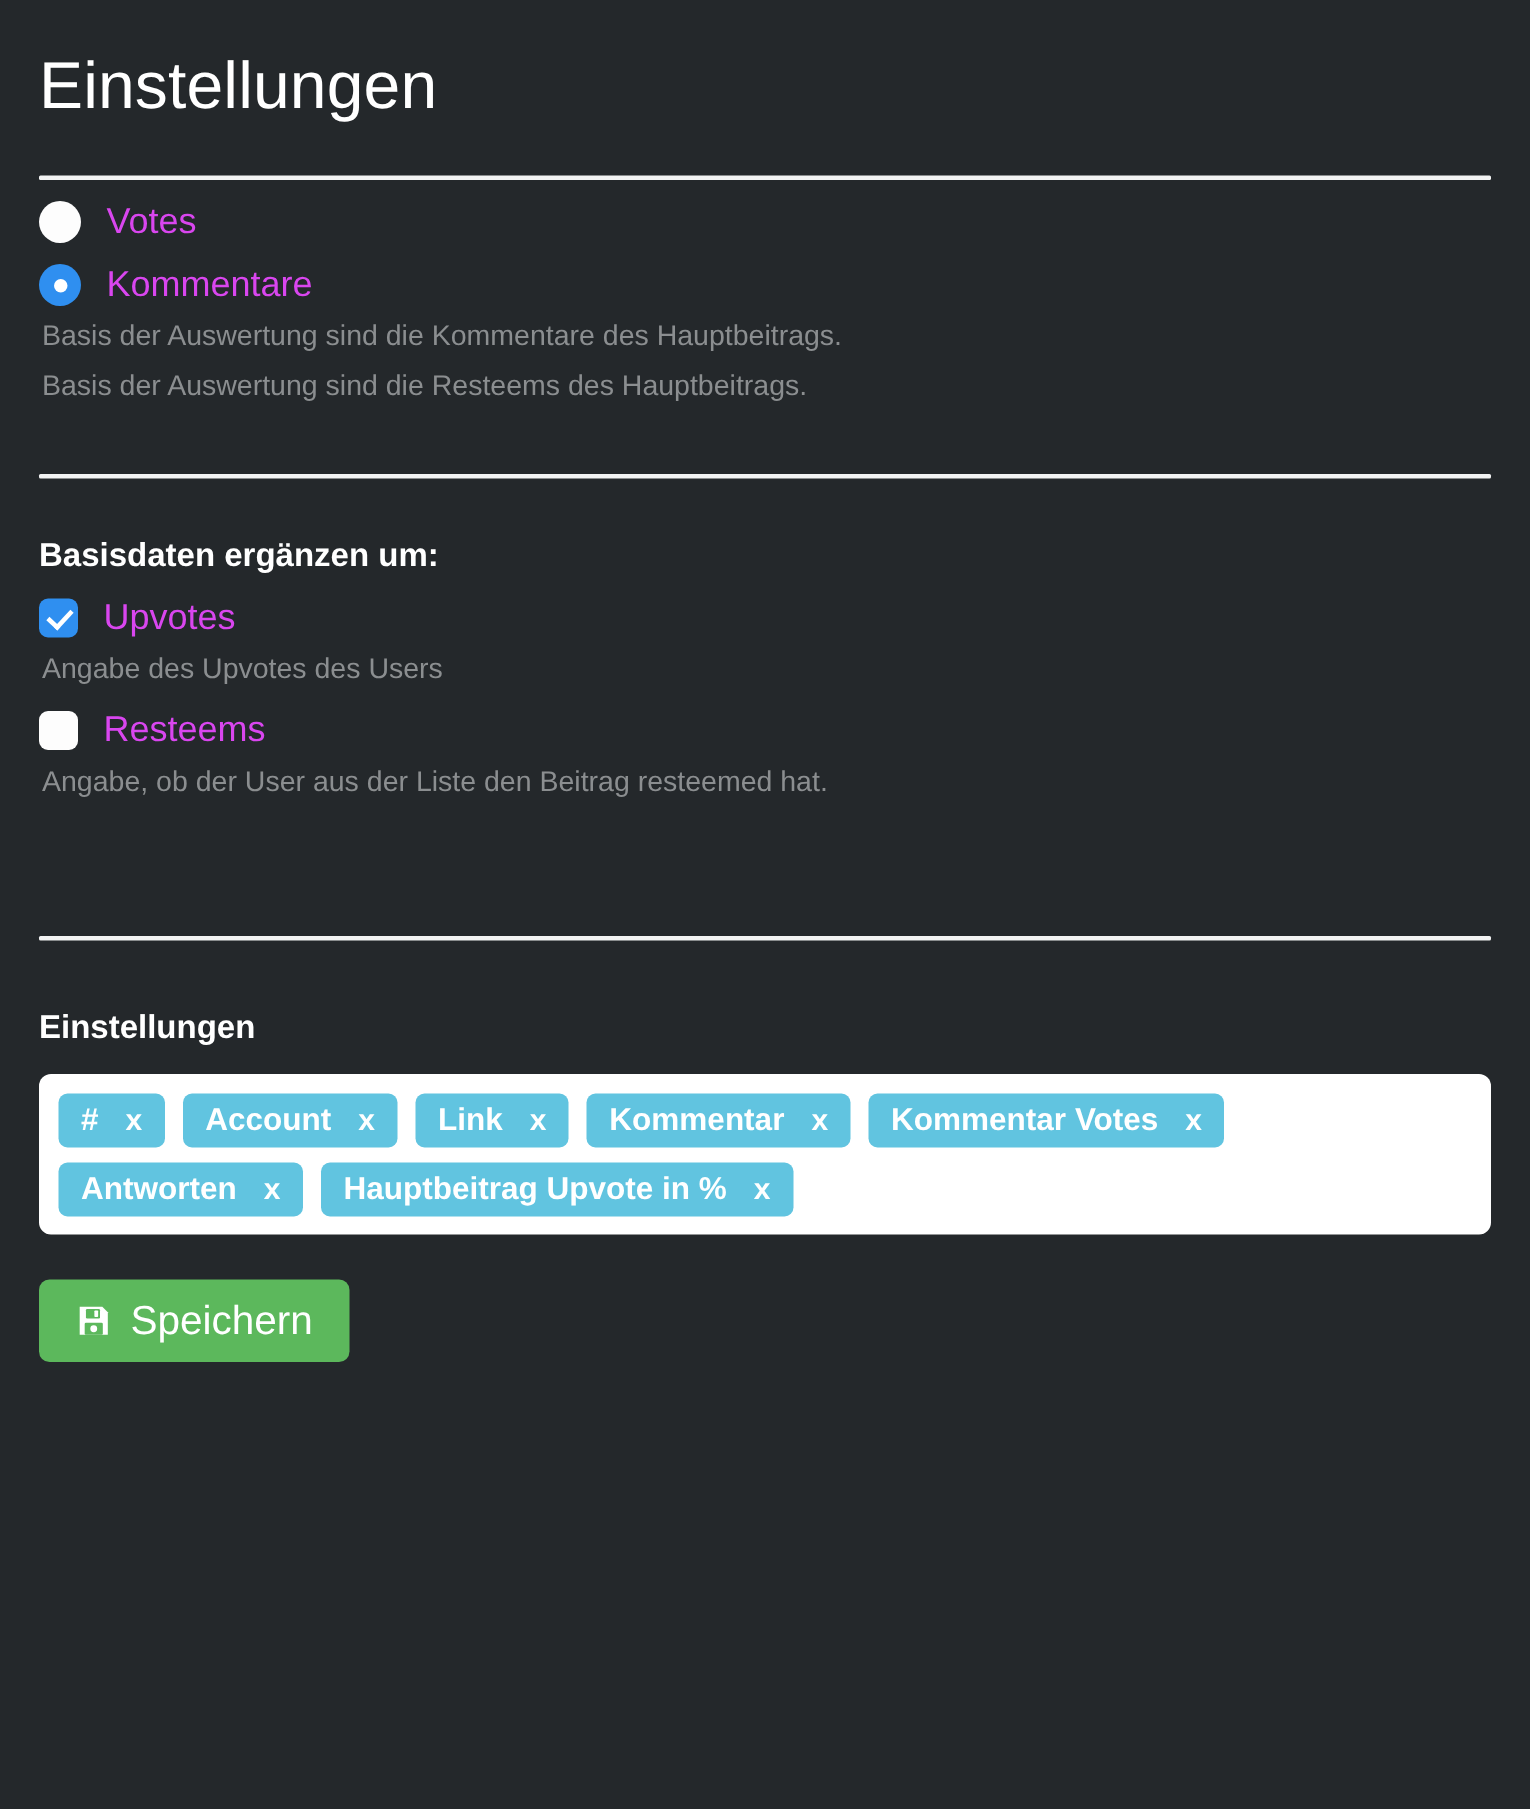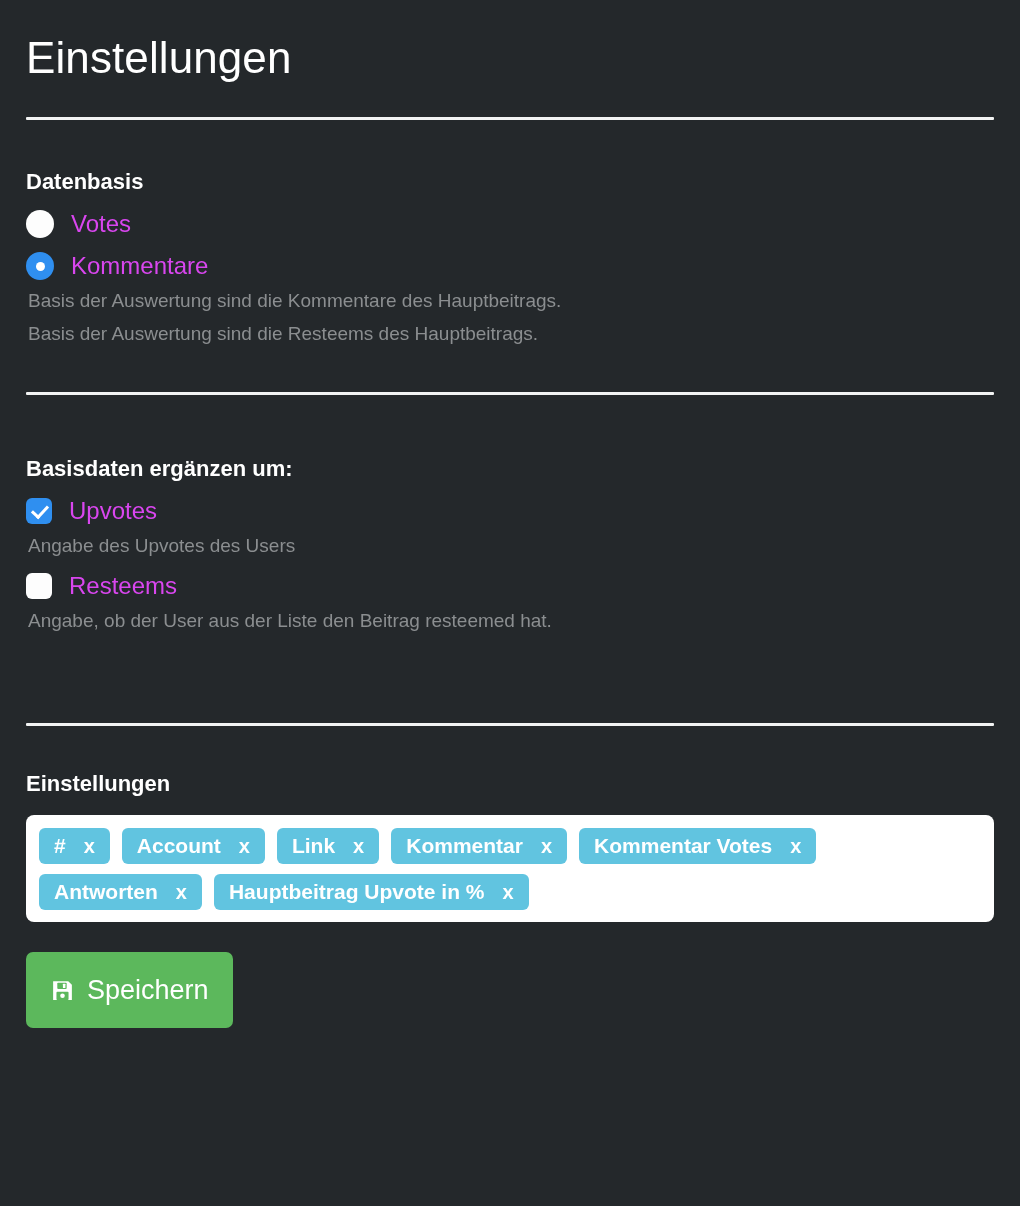--- a/index.html
+++ b/index.html
@@ -48,21 +48,21 @@
 
   
   .section-heading {
     margin: 0;
     font-size: 22px;
     font-weight: bold;
     color: #ffffff;
     line-height: 28px;
   }
   .sec-datenbasis  { padding-top: 48px; }
-  .sec-erganzen    { padding-top: 60px; }
+  .sec-erganzen    { padding-top: 37px; }
   .sec-tabellen    { padding-top: 44px; }
 
   
   .option-row {
     display: flex;
     align-items: center;
     margin-top: 14px;
   }
   .option-label {
     font-size: 24px;
@@ -164,21 +164,21 @@
   }
 
   
   .save-button {
     margin-top: 30px;
     display: inline-flex;
     align-items: center;
     background: #5cb85c;
     border: none;
     border-radius: 7px;
-    height: 76px;
+    height: 55px;
     padding: 0 24px;
     color: #ffffff;
     font-size: 27px;
     font-family: "Liberation Sans", sans-serif;
     cursor: pointer;
   }
   .save-icon {
     width: 25px;
     height: 25px;
     margin-right: 12px;
@@ -190,21 +190,20 @@
 </head>
 <body>
 
 <div class="page">
 
   <h1 class="page-title">Einstellungen</h1>
 
   <div class="divider divider-top"></div>
 
   
-  <h2 class="section-heading sec-datenbasis">Datenbasis</h2>
 
   <div>
 
     <div class="option-row">
       <span class="radio"></span>
       <span class="option-label">Votes</span>
     </div>
 
     <div class="option-row">
       <span class="radio checked"></span>

